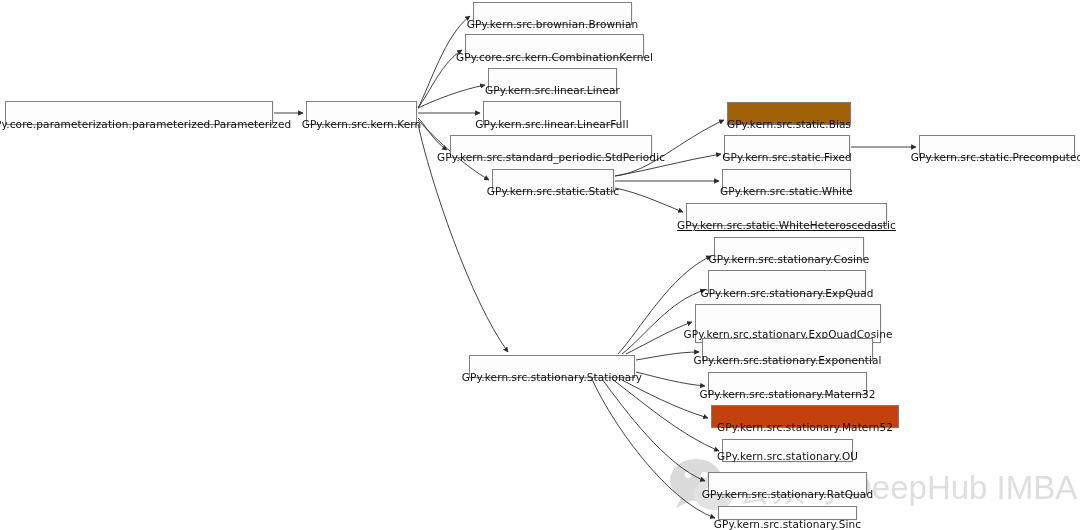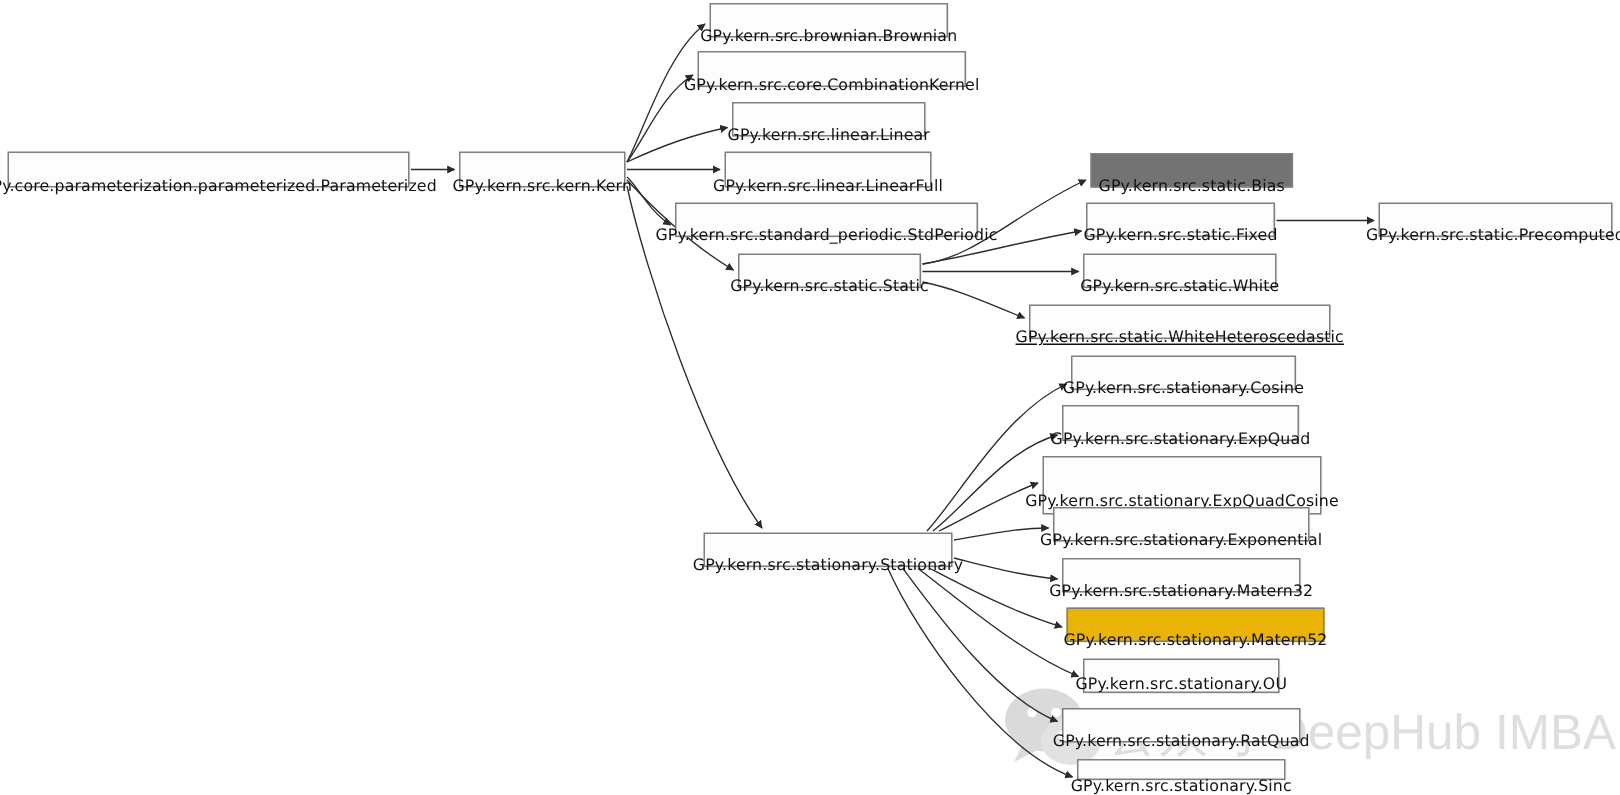--- a/index.html
+++ b/index.html
@@ -115,35 +115,35 @@
       <div class="node" style="left: 5px; top: 101px; width: 268px; height: 24px; border-color: rgb(127, 127, 127); background: rgb(253, 253, 253); color: rgb(16, 16, 16);">
         <span class="node-label">GPy.core.parameterization.parameterized.Parameterized</span>
       </div>
       <div class="node" style="left: 306px; top: 101px; width: 111px; height: 24px; border-color: rgb(127, 127, 127); background: rgb(253, 253, 253); color: rgb(16, 16, 16);">
         <span class="node-label">GPy.kern.src.kern.Kern</span>
       </div>
       <div class="node" style="left: 473px; top: 2px; width: 159px; height: 23px; border-color: rgb(127, 127, 127); background: rgb(253, 253, 253); color: rgb(16, 16, 16);">
         <span class="node-label">GPy.kern.src.brownian.Brownian</span>
       </div>
       <div class="node" style="left: 465px; top: 34px; width: 179px; height: 24px; border-color: rgb(127, 127, 127); background: rgb(253, 253, 253); color: rgb(16, 16, 16);">
-        <span class="node-label">GPy.kern.src.core.CombinationKernel</span>
+        <span class="node-label">GPy.core.src.kern.CombinationKernel</span>
       </div>
       <div class="node" style="left: 488px; top: 68px; width: 129px; height: 23px; border-color: rgb(127, 127, 127); background: rgb(253, 253, 253); color: rgb(16, 16, 16);">
         <span class="node-label">GPy.kern.src.linear.Linear</span>
       </div>
       <div class="node" style="left: 483px; top: 101px; width: 138px; height: 24px; border-color: rgb(127, 127, 127); background: rgb(253, 253, 253); color: rgb(16, 16, 16);">
         <span class="node-label">GPy.kern.src.linear.LinearFull</span>
       </div>
       <div class="node" style="left: 450px; top: 135px; width: 202px; height: 23px; border-color: rgb(127, 127, 127); background: rgb(253, 253, 253); color: rgb(16, 16, 16);">
         <span class="node-label">GPy.kern.src.standard_periodic.StdPeriodic</span>
       </div>
       <div class="node" style="left: 492px; top: 169px; width: 122px; height: 23px; border-color: rgb(127, 127, 127); background: rgb(253, 253, 253); color: rgb(16, 16, 16);">
         <span class="node-label">GPy.kern.src.static.Static</span>
       </div>
-      <div class="node" style="left: 727px; top: 102px; width: 135px; height: 23px; border-color: rgb(127, 127, 127); background: #737373; color: rgb(16, 16, 16);">
+      <div class="node" style="left: 727px; top: 102px; width: 124px; height: 23px; border-color: rgb(127, 127, 127); background: #a16207; color: rgb(16, 16, 16);">
         <span class="node-label">GPy.kern.src.static.Bias</span>
       </div>
       <div class="node" style="left: 724px; top: 135px; width: 126px; height: 23px; border-color: rgb(127, 127, 127); background: rgb(253, 253, 253); color: rgb(16, 16, 16);">
         <span class="node-label">GPy.kern.src.static.Fixed</span>
       </div>
       <div class="node" style="left: 722px; top: 169px; width: 129px; height: 23px; border-color: rgb(127, 127, 127); background: rgb(253, 253, 253); color: rgb(16, 16, 16);">
         <span class="node-label">GPy.kern.src.static.White</span>
       </div>
       <div class="node" style="left: 686px; top: 203px; width: 201px; height: 23px; border-color: rgb(127, 127, 127); background: rgb(253, 253, 253); color: rgb(16, 16, 16); text-decoration: underline;">
         <span class="node-label">GPy.kern.src.static.WhiteHeteroscedastic</span>
@@ -162,21 +162,21 @@
       </div>
       <div class="node" style="left: 695px; top: 304px; width: 186px; height: 39px; border-color: rgb(127, 127, 127); background: rgb(253, 253, 253); color: rgb(16, 16, 16);">
         <span class="node-label">GPy.kern.src.stationary.ExpQuadCosine</span>
       </div>
       <div class="node" style="left: 702px; top: 338px; width: 171px; height: 23px; border-color: rgb(127, 127, 127); background: rgb(253, 253, 253); color: rgb(16, 16, 16);">
         <span class="node-label">GPy.kern.src.stationary.Exponential</span>
       </div>
       <div class="node" style="left: 708px; top: 372px; width: 159px; height: 23px; border-color: rgb(127, 127, 127); background: rgb(253, 253, 253); color: rgb(16, 16, 16);">
         <span class="node-label">GPy.kern.src.stationary.Matern32</span>
       </div>
-      <div class="node" style="left: 711px; top: 405px; width: 172px; height: 23px; border-color: rgb(127, 127, 127); background: #eab308; color: rgb(16, 16, 16);">
+      <div class="node" style="left: 711px; top: 405px; width: 188px; height: 23px; border-color: rgb(127, 127, 127); background: #c2410c; color: rgb(16, 16, 16);">
         <span class="node-label">GPy.kern.src.stationary.Matern52</span>
       </div>
       <div class="node" style="left: 722px; top: 439px; width: 131px; height: 23px; border-color: rgb(127, 127, 127); background: rgb(253, 253, 253); color: rgb(16, 16, 16); align-items: flex-end;">
         <span class="node-label">GPy.kern.src.stationary.OU</span>
       </div>
       <div class="node" style="left: 708px; top: 472px; width: 159px; height: 23px; border-color: rgb(127, 127, 127); background: rgb(253, 253, 253); color: rgb(16, 16, 16);">
         <span class="node-label">GPy.kern.src.stationary.RatQuad</span>
       </div>
       <div class="node" style="left: 718px; top: 506px; width: 139px; height: 14px; border-color: rgb(127, 127, 127); background: rgb(253, 253, 253); color: rgb(16, 16, 16);">
         <span class="node-label">GPy.kern.src.stationary.Sinc</span>

